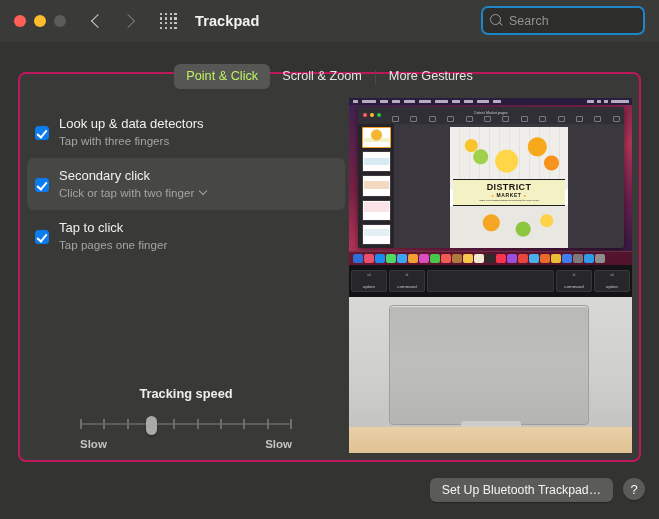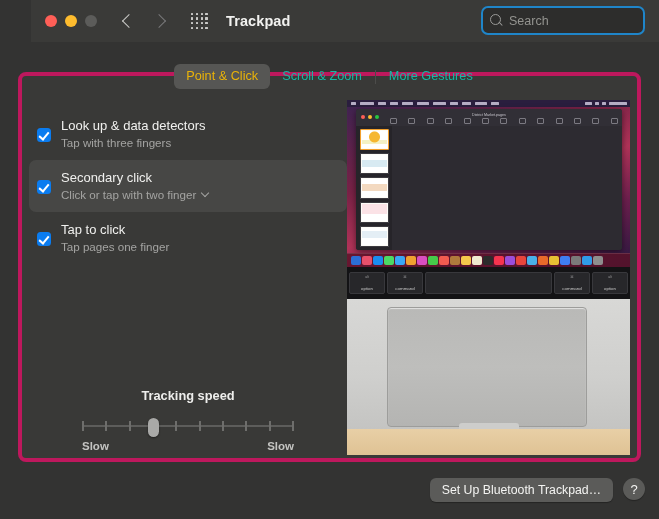--- a/index.html
+++ b/index.html
@@ -5,21 +5,21 @@
   * { box-sizing: border-box; margin: 0; padding: 0; }
   html, body {
     width: 659px; height: 519px;
     background: #32322f;
     font-family: "Liberation Sans", sans-serif;
     overflow: hidden;
     -webkit-font-smoothing: antialiased;
   }
 
   
-  .window { position: relative; width: 659px; height: 519px; background: #333332; padding-left: 31px; }
+  .window { position: relative; width: 659px; height: 519px; background: #333332; }
 
   
   .titlebar {
     position: relative; height: 42px; width: 100%;
     background: #3a3a38;
     display: flex; align-items: center;
   }
   .traffic { display: flex; gap: 8px; margin-left: 14px; }
   .tl { width: 12px; height: 12px; border-radius: 50%; display: block; }
   .tl.red { background: #ff5f57; }
@@ -76,32 +76,32 @@
   }
   .searchinput::placeholder { color: #93938f; }
 
   
   .tabs {
     position: absolute; left: 0; right: 0; top: 64px;
     display: flex; justify-content: center; align-items: center; gap: 0;
     z-index: 5;
   }
   .tab {
-    font-size: 12.7px; color: #14b8a6; padding: 4px 12px 5px 12px;
+    font-size: 12.7px; color: #e5e5e5; padding: 4px 12px 5px 12px;
     border-radius: 6px; white-space: nowrap; line-height: 16px;
   }
-  .tab.selected { background: #565654; color: #eab308; }
+  .tab.selected { background: #565654; color: #bef264; }
   .tabsep { width: 1px; height: 14px; background: #4c4c4a; margin: 0 1px; }
 
   
   .panel {
     position: absolute; left: 18px; top: 72px;
     width: 623px; height: 390px;
     background: #393937; border-radius: 8px;
-    border: 4px solid #be185d;
+    border: 2px solid #be185d;
   }
 
   
   .options { position: absolute; left: 7px; top: 32px; width: 318px; }
   .optrow {
     position: relative; display: flex; align-items: flex-start;
     padding: 9px 10px 9px 8px; border-radius: 7px; min-height: 48px;
   }
   .optrow.highlight { background: #474745; }
   .cbox {
@@ -459,20 +459,35 @@
                 <div class="th">
                   <div class="thimg" style="background: linear-gradient(rgb(255, 255, 255) 0px, rgb(255, 255, 255) 25%, rgb(243, 217, 192) 25%, rgb(243, 217, 192) 65%, rgb(255, 255, 255) 65%);"></div>
                 </div>
                 <div class="th">
                   <div class="thimg" style="background: linear-gradient(rgb(251, 226, 230) 0px, rgb(251, 226, 230) 60%, rgb(255, 255, 255) 60%);"></div>
                 </div>
                 <div class="th">
                   <div class="thimg" style="background: linear-gradient(rgb(255, 255, 255) 0px, rgb(255, 255, 255) 20%, rgb(228, 238, 245) 20%, rgb(228, 238, 245) 60%, rgb(255, 255, 255) 60%);"></div>
                 </div>
               </div>
+            <div class="canvaswrap">
+              <div class="page">
+                <div class="photo"></div>
+                <div class="band">
+                  <div class="d1">DISTRICT</div>
+                  <div class="d2">
+                    <span class="dot">●</span>
+                    <span>MARKET</span>
+                    <span class="dot">●</span>
+                  </div>
+                  <div class="d3">Home-style prepared foods and groceries for your kitchen</div>
+                </div>
+                <div class="photo-bottom"></div>
+              </div>
+            </div>
           </div>
         </div>
 
         <div class="dock" id="dock">
             <span class="dicon" style="background: rgb(44, 111, 214);"></span>
             <span class="dicon" style="background: rgb(232, 80, 107);"></span>
             <span class="dicon" style="background: rgb(26, 140, 240);"></span>
             <span class="dicon" style="background: rgb(76, 217, 100);"></span>
             <span class="dicon" style="background: rgb(58, 166, 245);"></span>
             <span class="dicon" style="background: rgb(240, 160, 48);"></span>

